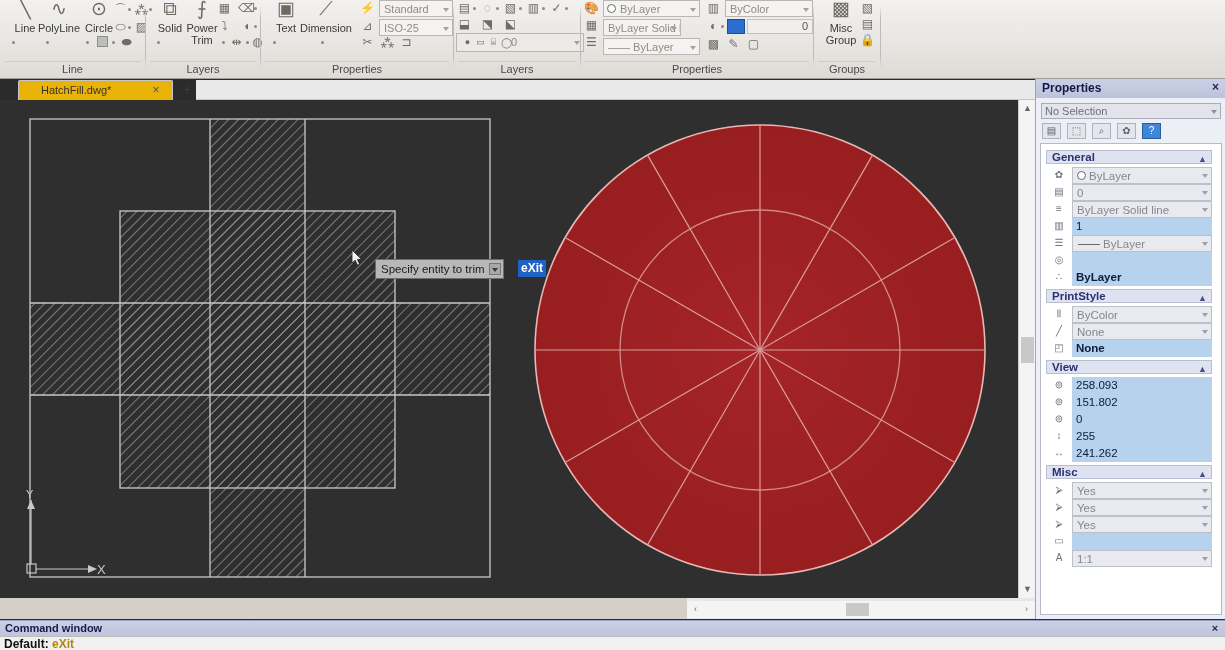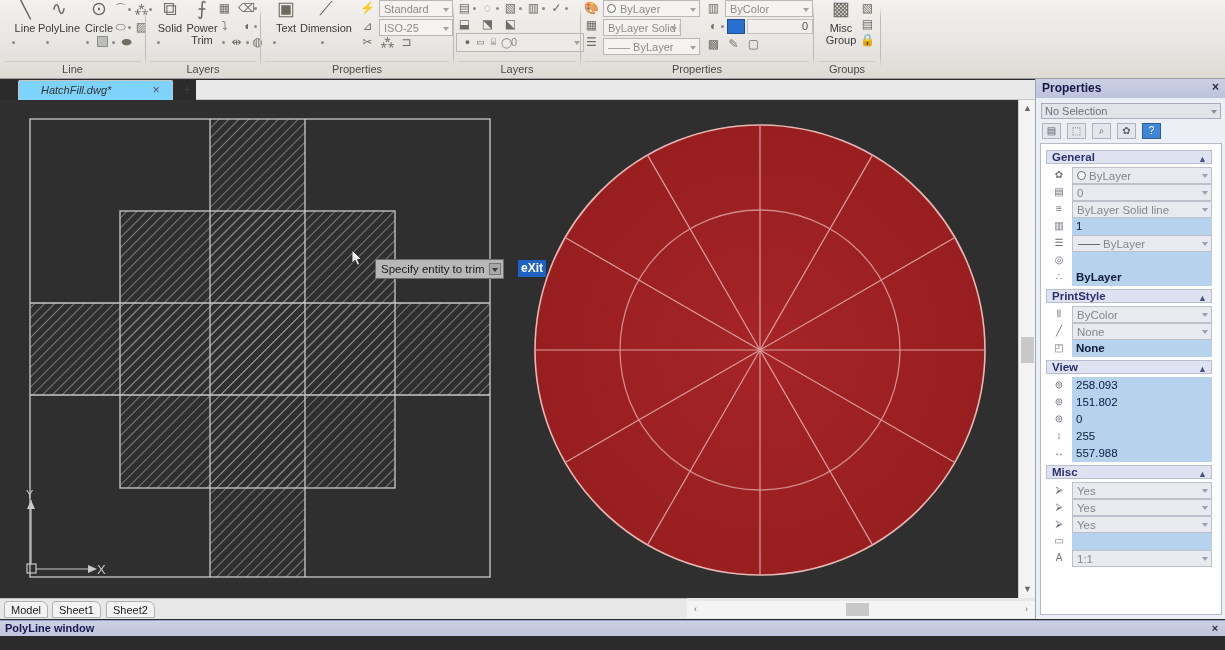--- a/index.html
+++ b/index.html
@@ -46,23 +46,23 @@
   }
   .combo.lit { background: #f4f3f1; }
 
   
   #tabbar {
     position: absolute; left: 0; top: 79px; width: 1035px; height: 21px;
     background: #2b2b2b;
   }
   #doctab {
     position: absolute; left: 18px; top: 1px; width: 155px; height: 24px;
-    background: #7dd3fc; border: 1px solid #c6c6c6; border-bottom: none;
+    background: #eab308; border: 1px solid #c6c6c6; border-bottom: none;
     border-radius: 2px 2px 0 0; font-size: 11px; color: #333;
-    line-height: 19px; padding-left: 22px; font-style: italic;
+    line-height: 19px; padding-left: 22px;
   }
   #doctab-close {
     position: absolute; right: 9px; top: 2px; width: 14px; height: 14px;
     line-height: 14px; text-align: center; font-size: 12px; color: #555;
   }
   #newtab {
     position: absolute; left: 178px; top: 2px; width: 18px; height: 18px;
     line-height: 17px; text-align: center; font-size: 16px; color: #3a3a3a;
   }
   #tabbar-rest { position: absolute; left: 196px; top: 1px; right: 0; height: 20px;
@@ -456,30 +456,28 @@
     <div class="sbarrow" style="left:1px;bottom:1px">▼</div>
   </div>
 
   <div id="hscroll-bg"></div>
   <div id="hscroll">
     <div class="sbarrow" style="left:1px;top:1px">‹</div>
     <div class="sbthumb" style="left:159px;top:2px;width:23px;height:13px"></div>
     <div class="sbarrow" style="right:1px;top:1px">›</div>
   </div>
 
-  <div id="layouttabs">
-    <div class="ltab" style="left:4px">Model</div>
-    <div class="ltab" style="left:52px">Sheet1</div>
-    <div class="ltab" style="left:106px">Sheet2</div>
-  </div>
 
   <div id="cmdwin">
     <div id="cmdhdr">
-      <span>PolyLine window</span>
+      <span>Command window</span>
       <span id="cmdclose">×</span>
+    </div>
+    <div id="cmdbody">
+      <span>Default: </span><span class="kw">eXit</span>
     </div>
   </div>
 
   <div id="props">
     <div id="props-title">
       <span>Properties</span>
       <span id="props-close">×</span>
     </div>
     <div id="props-sel">No Selection</div>
 
@@ -558,21 +556,21 @@
       <div class="prow blue" style="top:267px">
         <span class="pico">⊚</span>
         <span class="pval">0</span>
       </div>
       <div class="prow blue" style="top:284px">
         <span class="pico">↕</span>
         <span class="pval">255</span>
       </div>
       <div class="prow blue" style="top:301px">
         <span class="pico">↔</span>
-        <span class="pval">557.988</span>
+        <span class="pval">241.262</span>
       </div>
 
       <div class="grpbar" style="top:321px">
         <span>Misc</span>
         <span class="chev">▲</span>
       </div>
       <div class="prow grey" style="top:338px">
         <span class="pico">⮚</span>
         <span class="pval">Yes</span>
       </div>

